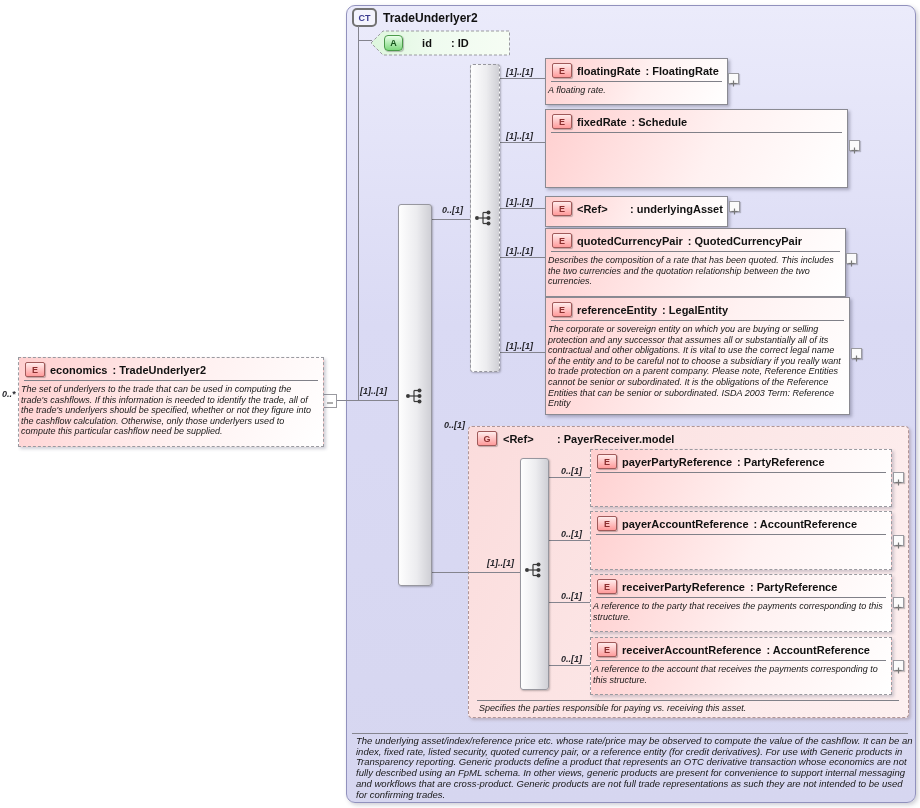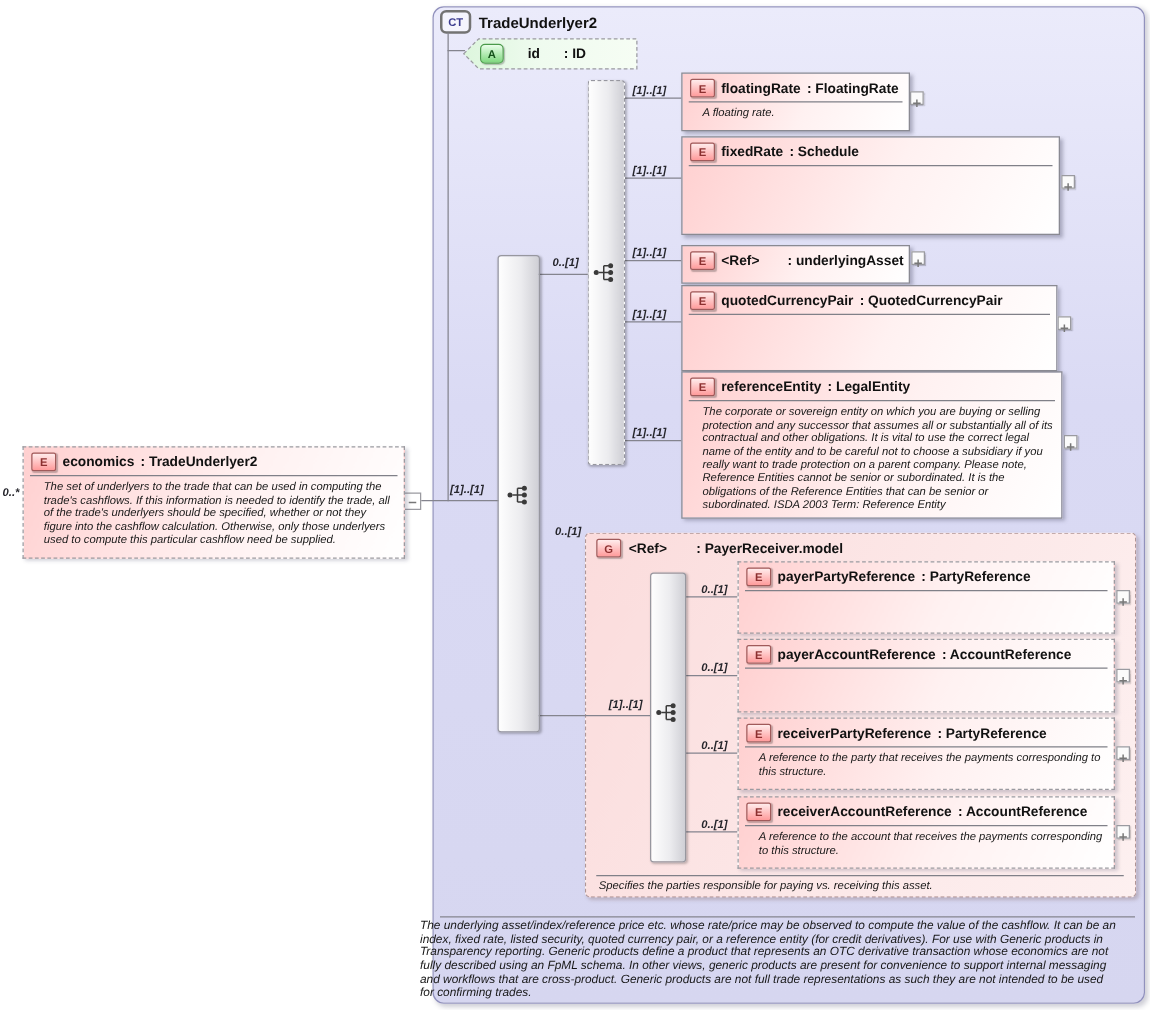--- a/index.html
+++ b/index.html
@@ -36,21 +36,21 @@
     width:18px; height:13px; flex:0 0 auto; border:1px solid #a05a5a; border-radius:2px;
     background:linear-gradient(#ffecec,#ff9b9b); color:#8c2f2f; font-size:9px; font-weight:bold;
     display:flex; align-items:center; justify-content:center; box-shadow:1px 1px 1px rgba(0,0,0,.25);
   }
   .badge-a {
     width:17px; height:14px; flex:0 0 auto; border:1px solid #4a9a4a; border-radius:4px;
     background:linear-gradient(#eaffea,#7ed87e); color:#14521a; font-size:9px; font-weight:bold;
     display:flex; align-items:center; justify-content:center; box-shadow:1px 1px 1px rgba(0,0,0,.25);
   }
   .sep { height:1px; background:#808088; margin:0 5px; }
-  .el-doc { padding:3px 6px 4px 16px; font-size:9px; font-style:italic; line-height:10.6px; color:#181818; }
+  .el-doc { padding:3px 6px 4px 2px; font-size:9px; font-style:italic; line-height:10.6px; color:#181818; }
 
   
   .hline { position:absolute; height:1px; background:#84848e; }
   .vline { position:absolute; width:1px; background:#84848e; }
   .card { position:absolute; font-size:9px; font-style:italic; font-weight:bold; color:#26262c; white-space:nowrap; }
   .bar {
     position:absolute; border:1px solid #97979f; border-radius:3px;
     background:linear-gradient(to right,#fefefe 0%,#ececef 55%,#cfcfd5 100%);
     box-shadow:1px 1px 2px rgba(0,0,0,.25);
   }
@@ -72,21 +72,21 @@
     background:linear-gradient(115deg,#fbdcdc 0%,#fce8e8 55%,#fdf0f0 100%);
     box-shadow:2px 2px 3px rgba(120,90,90,.3);
   }
   .group-header { display:flex; align-items:center; gap:6px; padding:4px 8px; font-size:11px; font-weight:bold; color:#111; white-space:nowrap; }
   .group-footer { position:absolute; left:8px; right:9px; bottom:3px; }
   .group-footer .sep { margin:0; }
   .group-footer-text { font-size:9px; font-style:italic; color:#181818; padding:2px 0 1px 2px; }
 
   
   .ct-footer-sep { position:absolute; left:352px; top:733px; width:556px; height:1px; background:#85858f; }
-  .ct-footer-text { position:absolute; left:336px; top:736px; width:557px; font-size:9.5px; font-style:italic; line-height:10.7px; color:#181818; }
+  .ct-footer-text { position:absolute; left:356px; top:736px; width:557px; font-size:9.5px; font-style:italic; line-height:10.7px; color:#181818; }
 
   svg.icon line { stroke:#3a3a3a; stroke-width:1.2; }
   svg.icon circle { fill:#3a3a3a; }
   svg.plus-glyph line { stroke:#777; stroke-width:1.2; }
 </style>
 </head>
 <body>
 
 <div id="canvas">
 
@@ -260,20 +260,21 @@
       </svg>
   </div>
 
   <div class="el-box" style="left:545px; top:228px; width:299px; height:67px;">
     <div class="el-title">
       <div class="badge-e">E</div>
       <span>quotedCurrencyPair</span>
       <span>: QuotedCurrencyPair</span>
     </div>
     <div class="sep"></div>
+    <div class="el-doc">Describes the composition of a rate that has been quoted. This includes the two currencies and the quotation relationship between the two currencies.</div>
   </div>
   <div class="plus" style="left:846px; top:253px;">
     <svg class="plus-glyph" width="9" height="9" viewBox="0 0 9 9">
         <line x1="1.5" y1="4.5" x2="7.5" y2="4.5"></line>
         <line x1="4.5" y1="1.5" x2="4.5" y2="7.5"></line>
       </svg>
   </div>
 
   <div class="el-box" style="left:545px; top:297px; width:303px; height:116px;">
     <div class="el-title">

